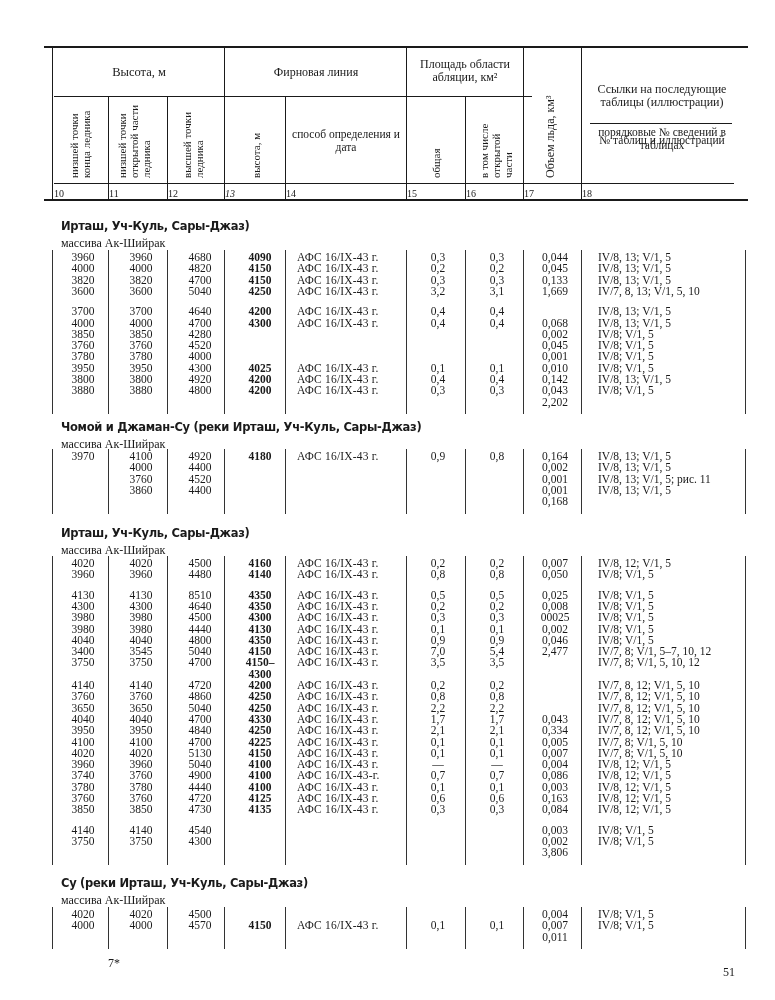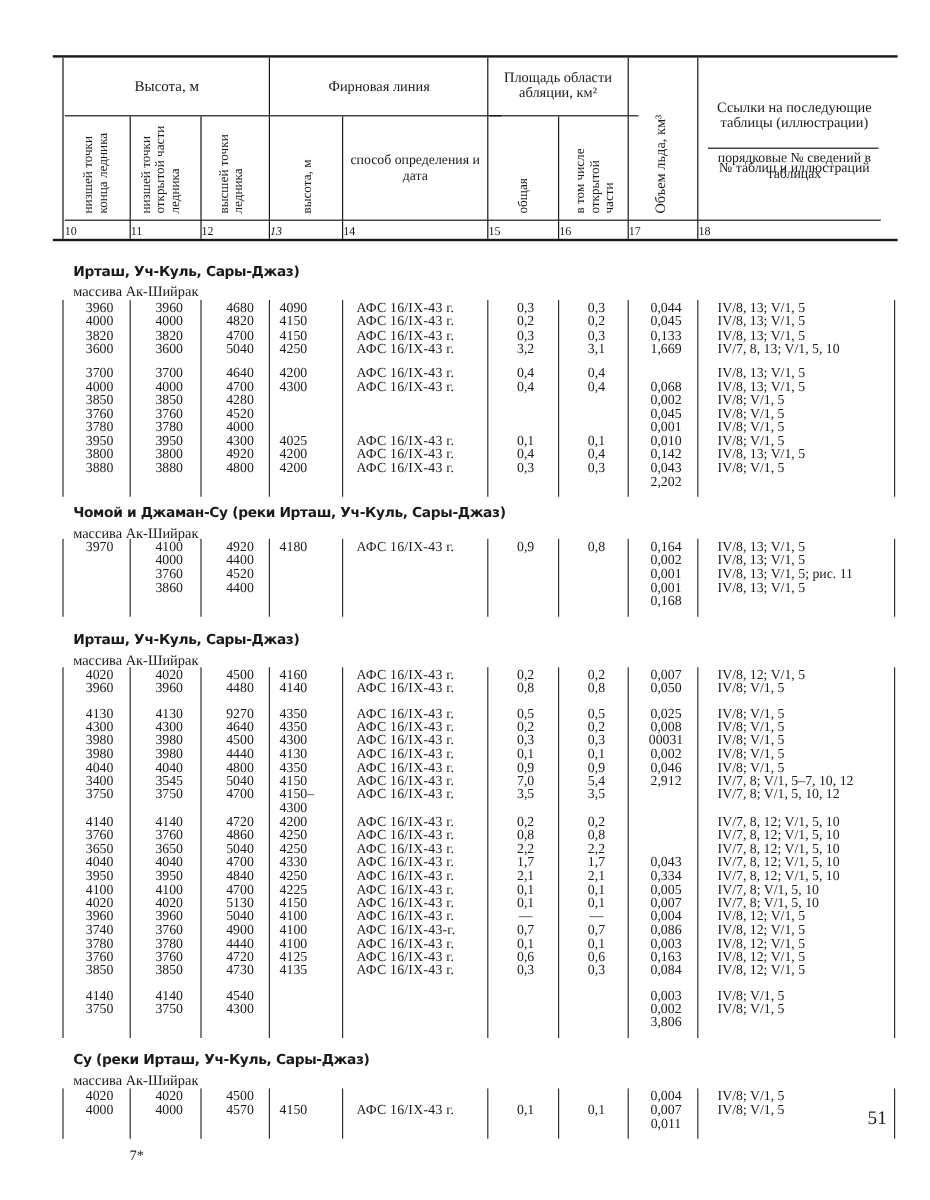--- a/index.html
+++ b/index.html
@@ -14,29 +14,29 @@
            transform:rotate(180deg); text-align:left; }
   .colnum { position:absolute; font-size:10px; text-align:left; top:188px; }
   .sec-title { position:absolute; left:61px; font-weight:bold; font-size:11.5px;
                font-family:"DejaVu Sans","Liberation Sans",sans-serif; letter-spacing:-0.3px; }
   .sec-sub { position:absolute; left:61px; font-size:12px; }
   .row { position:absolute; left:0; width:775px; height:11.3px; font-size:11.5px; line-height:11.3px; }
   .c { position:absolute; white-space:nowrap; }
   .c10 { left:58px; width:50px; text-align:center; }
   .c11 { left:114px; width:54px; text-align:center; }
   .c12 { left:172px; width:56px; text-align:center; }
-  .c13 { left:233px; width:54px; text-align:left; }
+  .c13 { left:233px; width:54px; text-align:center;font-weight:bold; }
   .c14 { left:297px; letter-spacing:0.2px; }
   .c15 { left:416px; width:44px; text-align:center; }
   .c16 { left:475px; width:44px; text-align:center; }
   .c17 { left:531px; width:48px; text-align:center; }
   .c18 { left:598px; }
   .bar { position:absolute; width:1px; background:#333; }
   .footer-left { position:absolute; left:108px; top:956px; font-size:12px; }
-  .footer-right { position:absolute; left:723px; top:924px; font-size:16px; }
+  .footer-right { position:absolute; left:723px; top:965px; font-size:12px; }
 </style>
 </head>
 <body>
 
 <div class="page">
 
   <div>
     <div class="rule-thick" style="top:46px;"></div>
     <div class="hline" style="left:54px; width:364px; top:96px;"></div>
     <div class="hline" style="left:408px; width:124px; top:96px;"></div>
@@ -324,21 +324,21 @@
         <span class="c c13">4140</span>
         <span class="c c14">АФС 16/IX-43 г.</span>
         <span class="c c15">0,8</span>
         <span class="c c16">0,8</span>
         <span class="c c17">0,050</span>
         <span class="c c18">IV/8;  V/1, 5</span>
       </div>
       <div class="row" style="top: 589.6px;">
         <span class="c c10">4130</span>
         <span class="c c11">4130</span>
-        <span class="c c12">9270</span>
+        <span class="c c12">8510</span>
         <span class="c c13">4350</span>
         <span class="c c14">АФС 16/IX-43 г.</span>
         <span class="c c15">0,5</span>
         <span class="c c16">0,5</span>
         <span class="c c17">0,025</span>
         <span class="c c18">IV/8;  V/1, 5</span>
       </div>
       <div class="row" style="top: 600.9px;">
         <span class="c c10">4300</span>
         <span class="c c11">4300</span>
@@ -351,21 +351,21 @@
         <span class="c c18">IV/8;  V/1, 5</span>
       </div>
       <div class="row" style="top: 612.2px;">
         <span class="c c10">3980</span>
         <span class="c c11">3980</span>
         <span class="c c12">4500</span>
         <span class="c c13">4300</span>
         <span class="c c14">АФС 16/IX-43 г.</span>
         <span class="c c15">0,3</span>
         <span class="c c16">0,3</span>
-        <span class="c c17">00031</span>
+        <span class="c c17">00025</span>
         <span class="c c18">IV/8;  V/1, 5</span>
       </div>
       <div class="row" style="top: 623.5px;">
         <span class="c c10">3980</span>
         <span class="c c11">3980</span>
         <span class="c c12">4440</span>
         <span class="c c13">4130</span>
         <span class="c c14">АФС 16/IX-43 г.</span>
         <span class="c c15">0,1</span>
         <span class="c c16">0,1</span>
@@ -384,21 +384,21 @@
         <span class="c c18">IV/8;  V/1, 5</span>
       </div>
       <div class="row" style="top: 646.1px;">
         <span class="c c10">3400</span>
         <span class="c c11">3545</span>
         <span class="c c12">5040</span>
         <span class="c c13">4150</span>
         <span class="c c14">АФС 16/IX-43 г.</span>
         <span class="c c15">7,0</span>
         <span class="c c16">5,4</span>
-        <span class="c c17">2,912</span>
+        <span class="c c17">2,477</span>
         <span class="c c18">IV/7, 8;  V/1, 5–7, 10, 12</span>
       </div>
       <div class="row" style="top: 657.4px;">
         <span class="c c10">3750</span>
         <span class="c c11">3750</span>
         <span class="c c12">4700</span>
         <span class="c c13">4150–</span>
         <span class="c c14">АФС 16/IX-43 г.</span>
         <span class="c c15">3,5</span>
         <span class="c c16">3,5</span>

